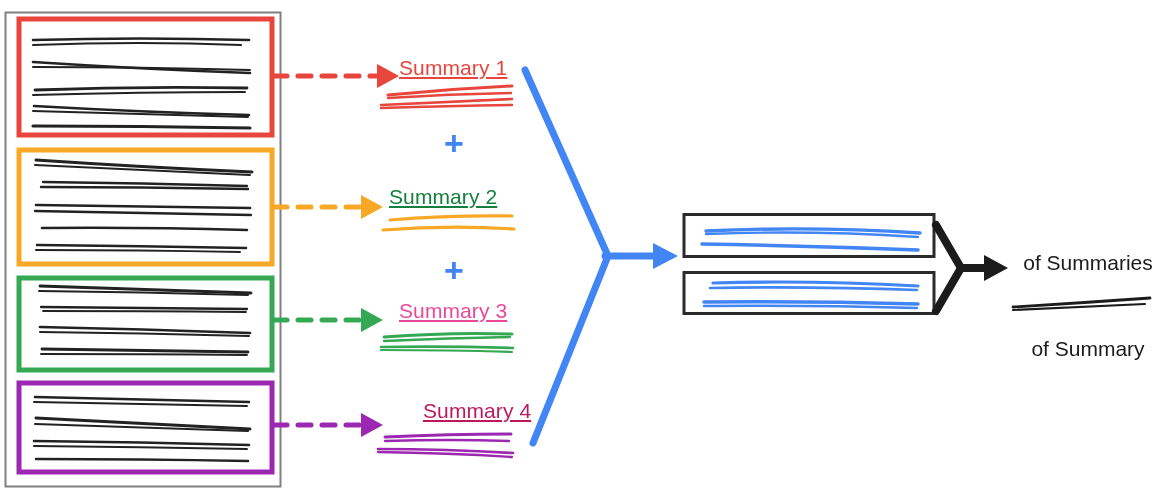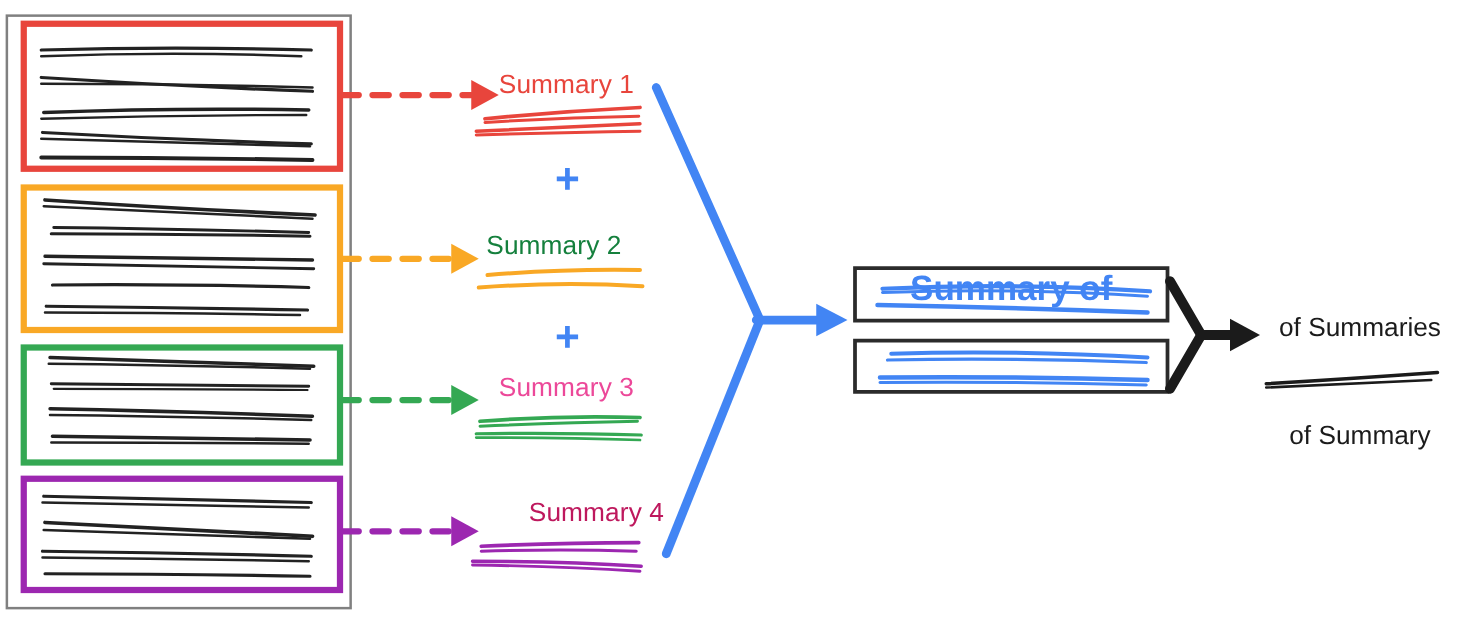--- a/index.html
+++ b/index.html
@@ -26,20 +26,21 @@
   }
   .lbl {
     position: absolute;
     white-space: pre;
     line-height: 1.18;
   }
   .summary-label {
     font-size: 21px;
     font-weight: 400;
     letter-spacing: 0.1px;
+    text-decoration: underline;
   }
   .sos-label {
     font-size: 28px;
     font-weight: 700;
     text-align: center;
     line-height: 1.32;
   }
   .final-label {
     font-size: 21px;
     font-weight: 400;
@@ -205,21 +206,20 @@
 
   <div class="lbl summary-label" style="left:389px; top:185px; color:#15803d;">Summary 2</div>
 
   <div class="plus" style="left:444px; top:253px; color:#4285F4;">+</div>
 
   <div class="lbl summary-label" style="left:399px; top:299px; color:#ec4899;">Summary 3</div>
 
   <div class="lbl summary-label" style="left:399px; top:399px; color:#be185d;margin-left:24px;">Summary 4</div>
 
   <div class="lbl sos-label" style="left:684px; top:139px; width:250px; color:#4285F4;">
-    <div>Summary of</div>
   </div>
 
   <div class="lbl final-label" style="left:1013px; top:192px; width:150px;">
     <div>of Summaries</div>
     <div>of Summary</div>
   </div>
 
 </div>
 
 </body></html>

